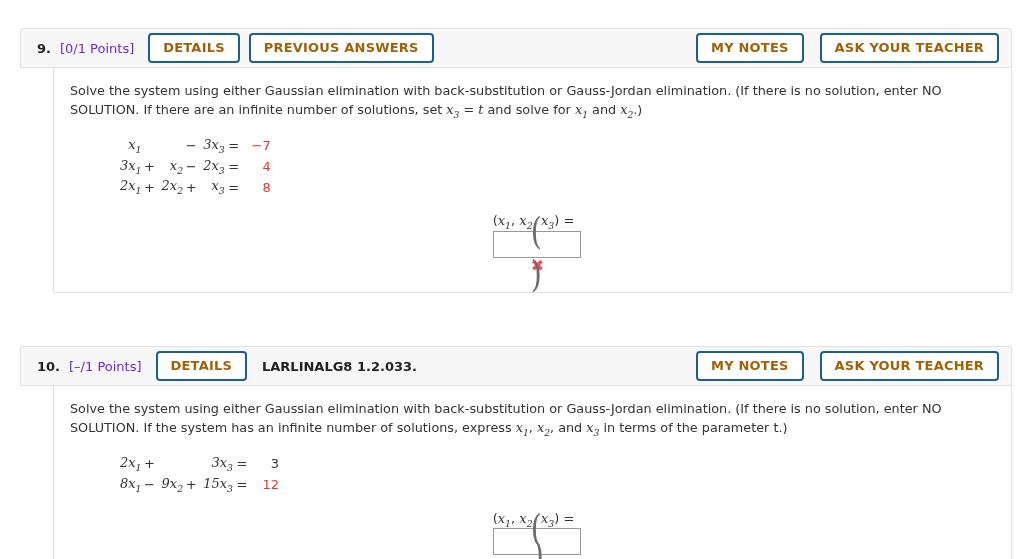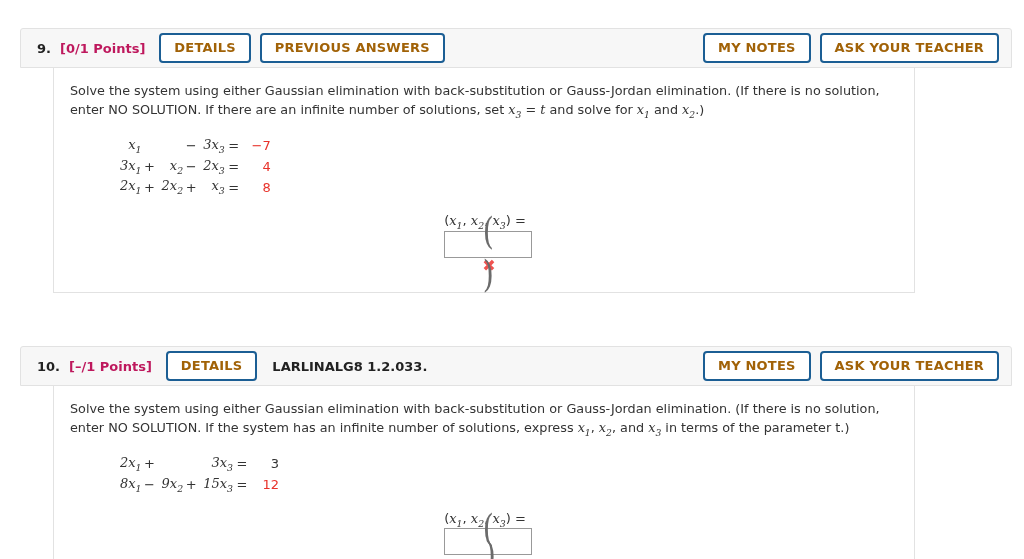--- a/index.html
+++ b/index.html
@@ -40,22 +40,22 @@
   }
   .prob-num {
     font-size: 13px;
     font-weight: bold;
     color: #222;
     margin-right: 9px;
     white-space: nowrap;
   }
   .prob-points {
     font-size: 13px;
-    font-weight: bold;
-    color: #be185d;
+    font-weight: normal;
+    color: #6d28d9;
     margin-right: 14px;
     white-space: nowrap;
   }
   .btn {
     border: 2px solid #1b5e94;
     color: #a16207;
     background: #ffffff;
     border-radius: 4px;
     font-size: 13px;
     font-weight: bold;
@@ -71,26 +71,27 @@
     font-size: 13px;
     font-weight: bold;
     color: #222;
     white-space: nowrap;
     margin-left: 6px;
   }
   .header-right {
     margin-left: auto;
     display: flex;
     align-items: center;
+    gap: 7px;
   }
   .header-right .btn:last-child { margin-right: 0; }
 
   .problem-body {
     margin-left: 33px;
-    width: 862px;
+    width: 959px;
     box-sizing: border-box;
     border: 1px solid #e2e2e2;
     border-top: none;
     background: #ffffff;
     padding: 14px 16px 18px 16px;
   }
 
   .qtext {
     font-size: 12.8px;
     line-height: 18.5px;

